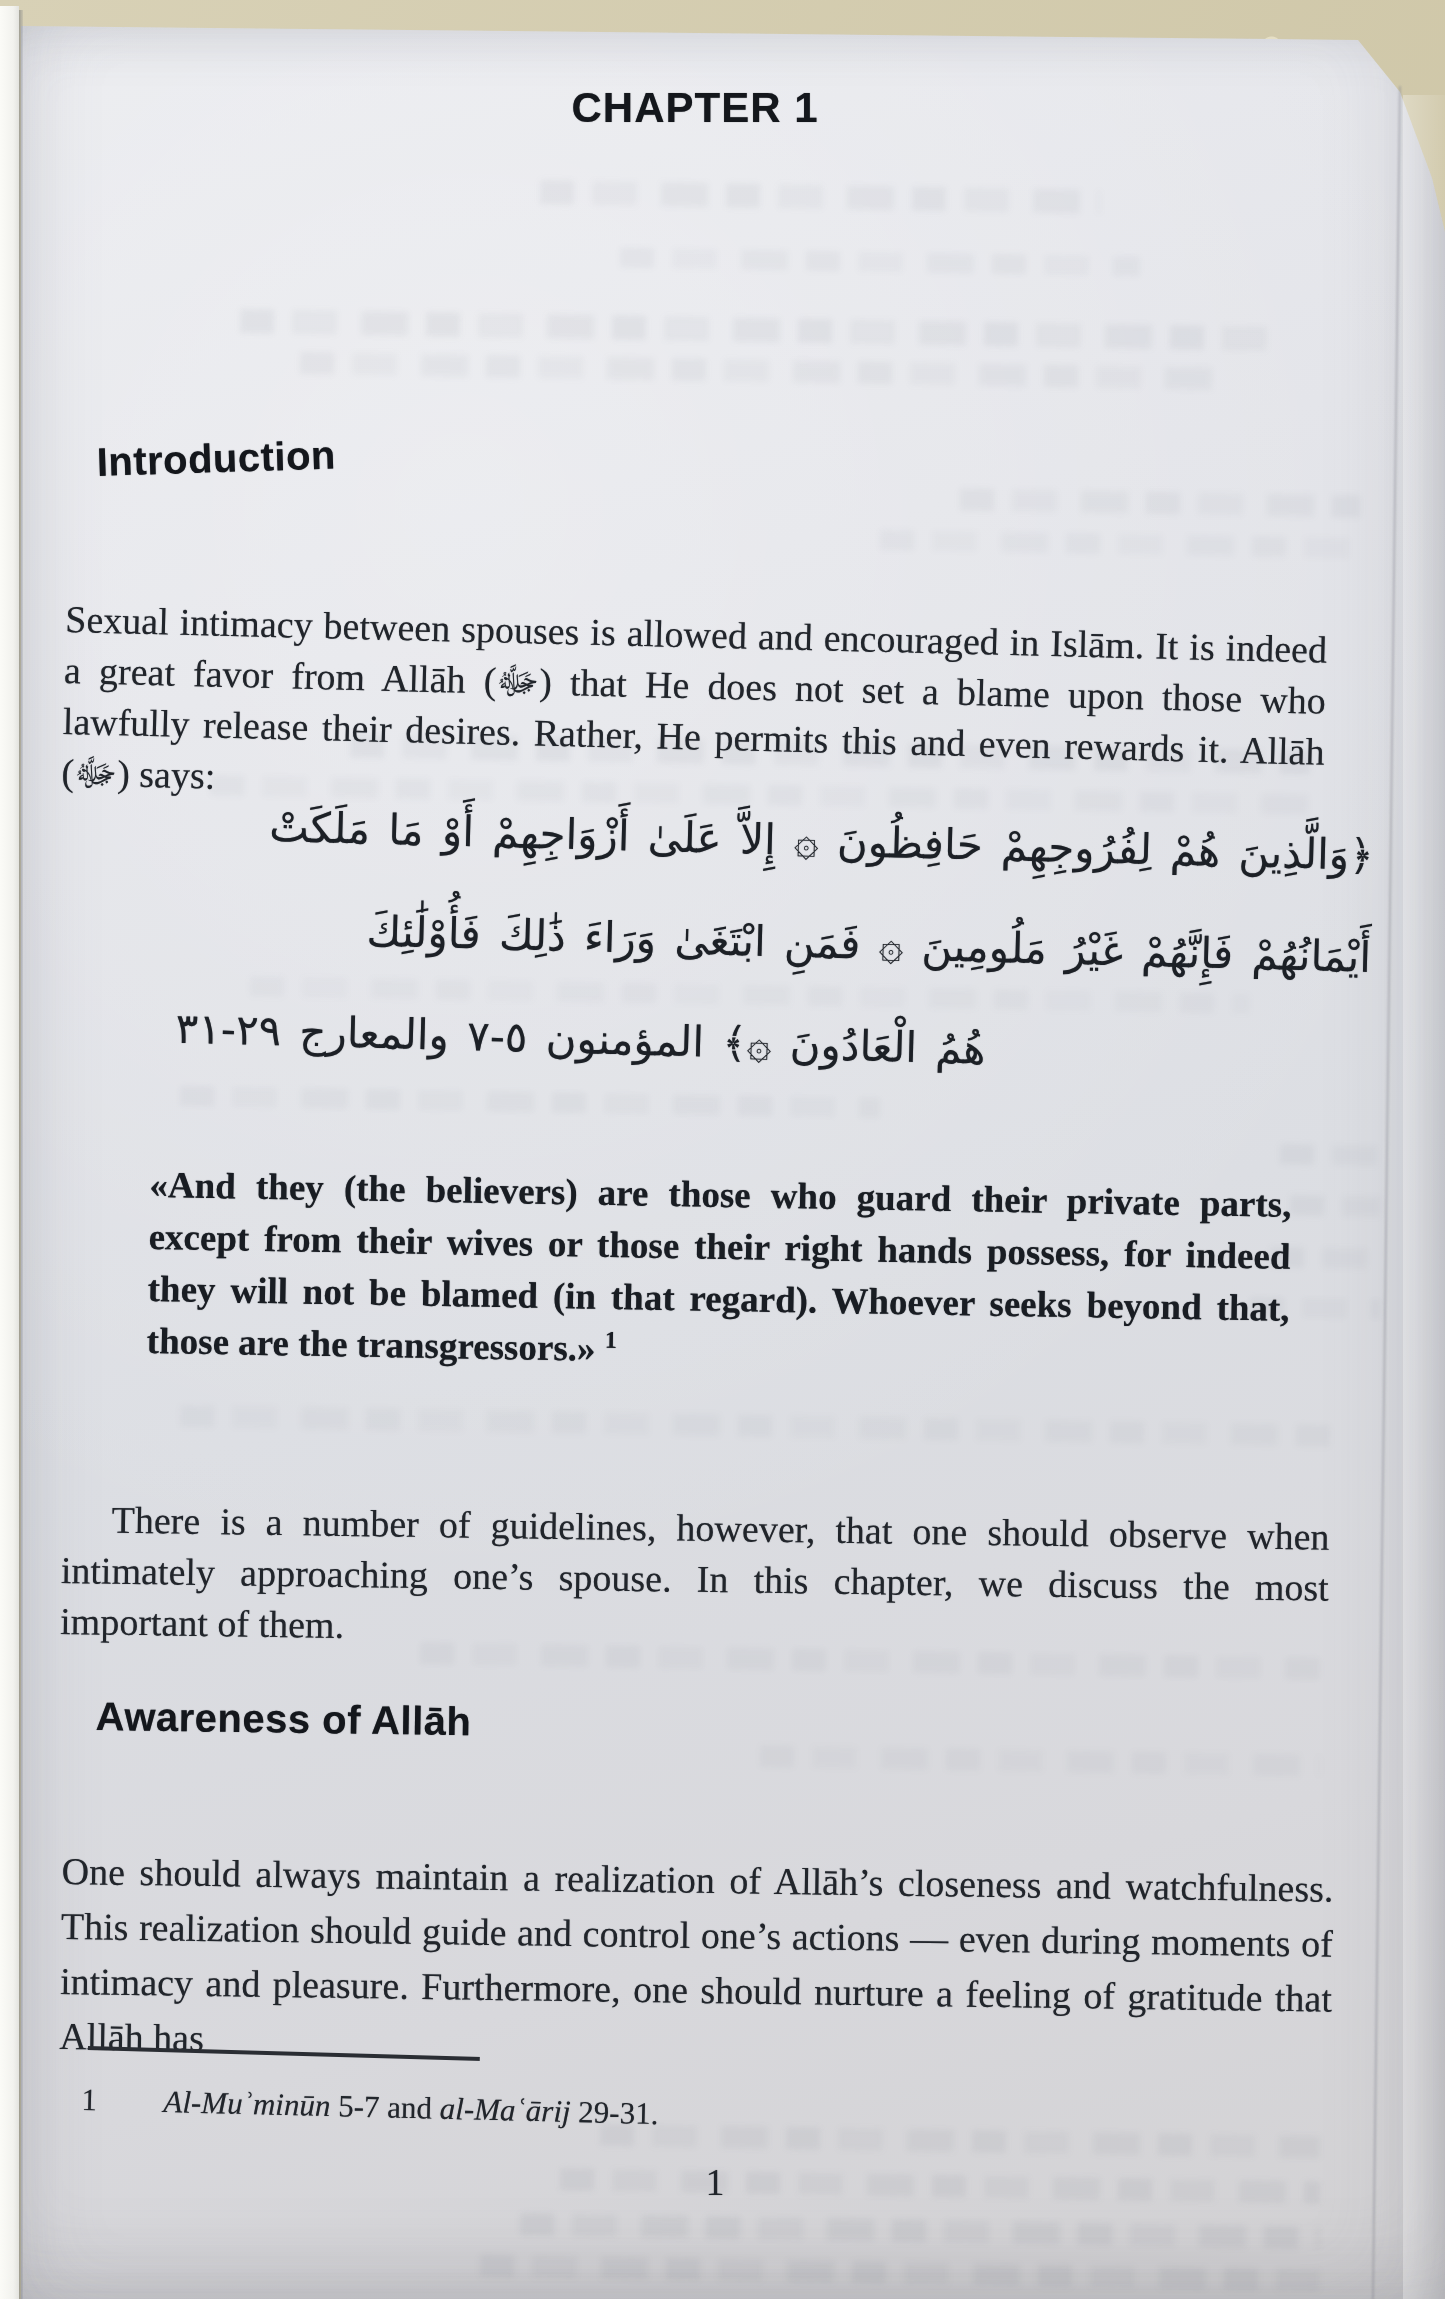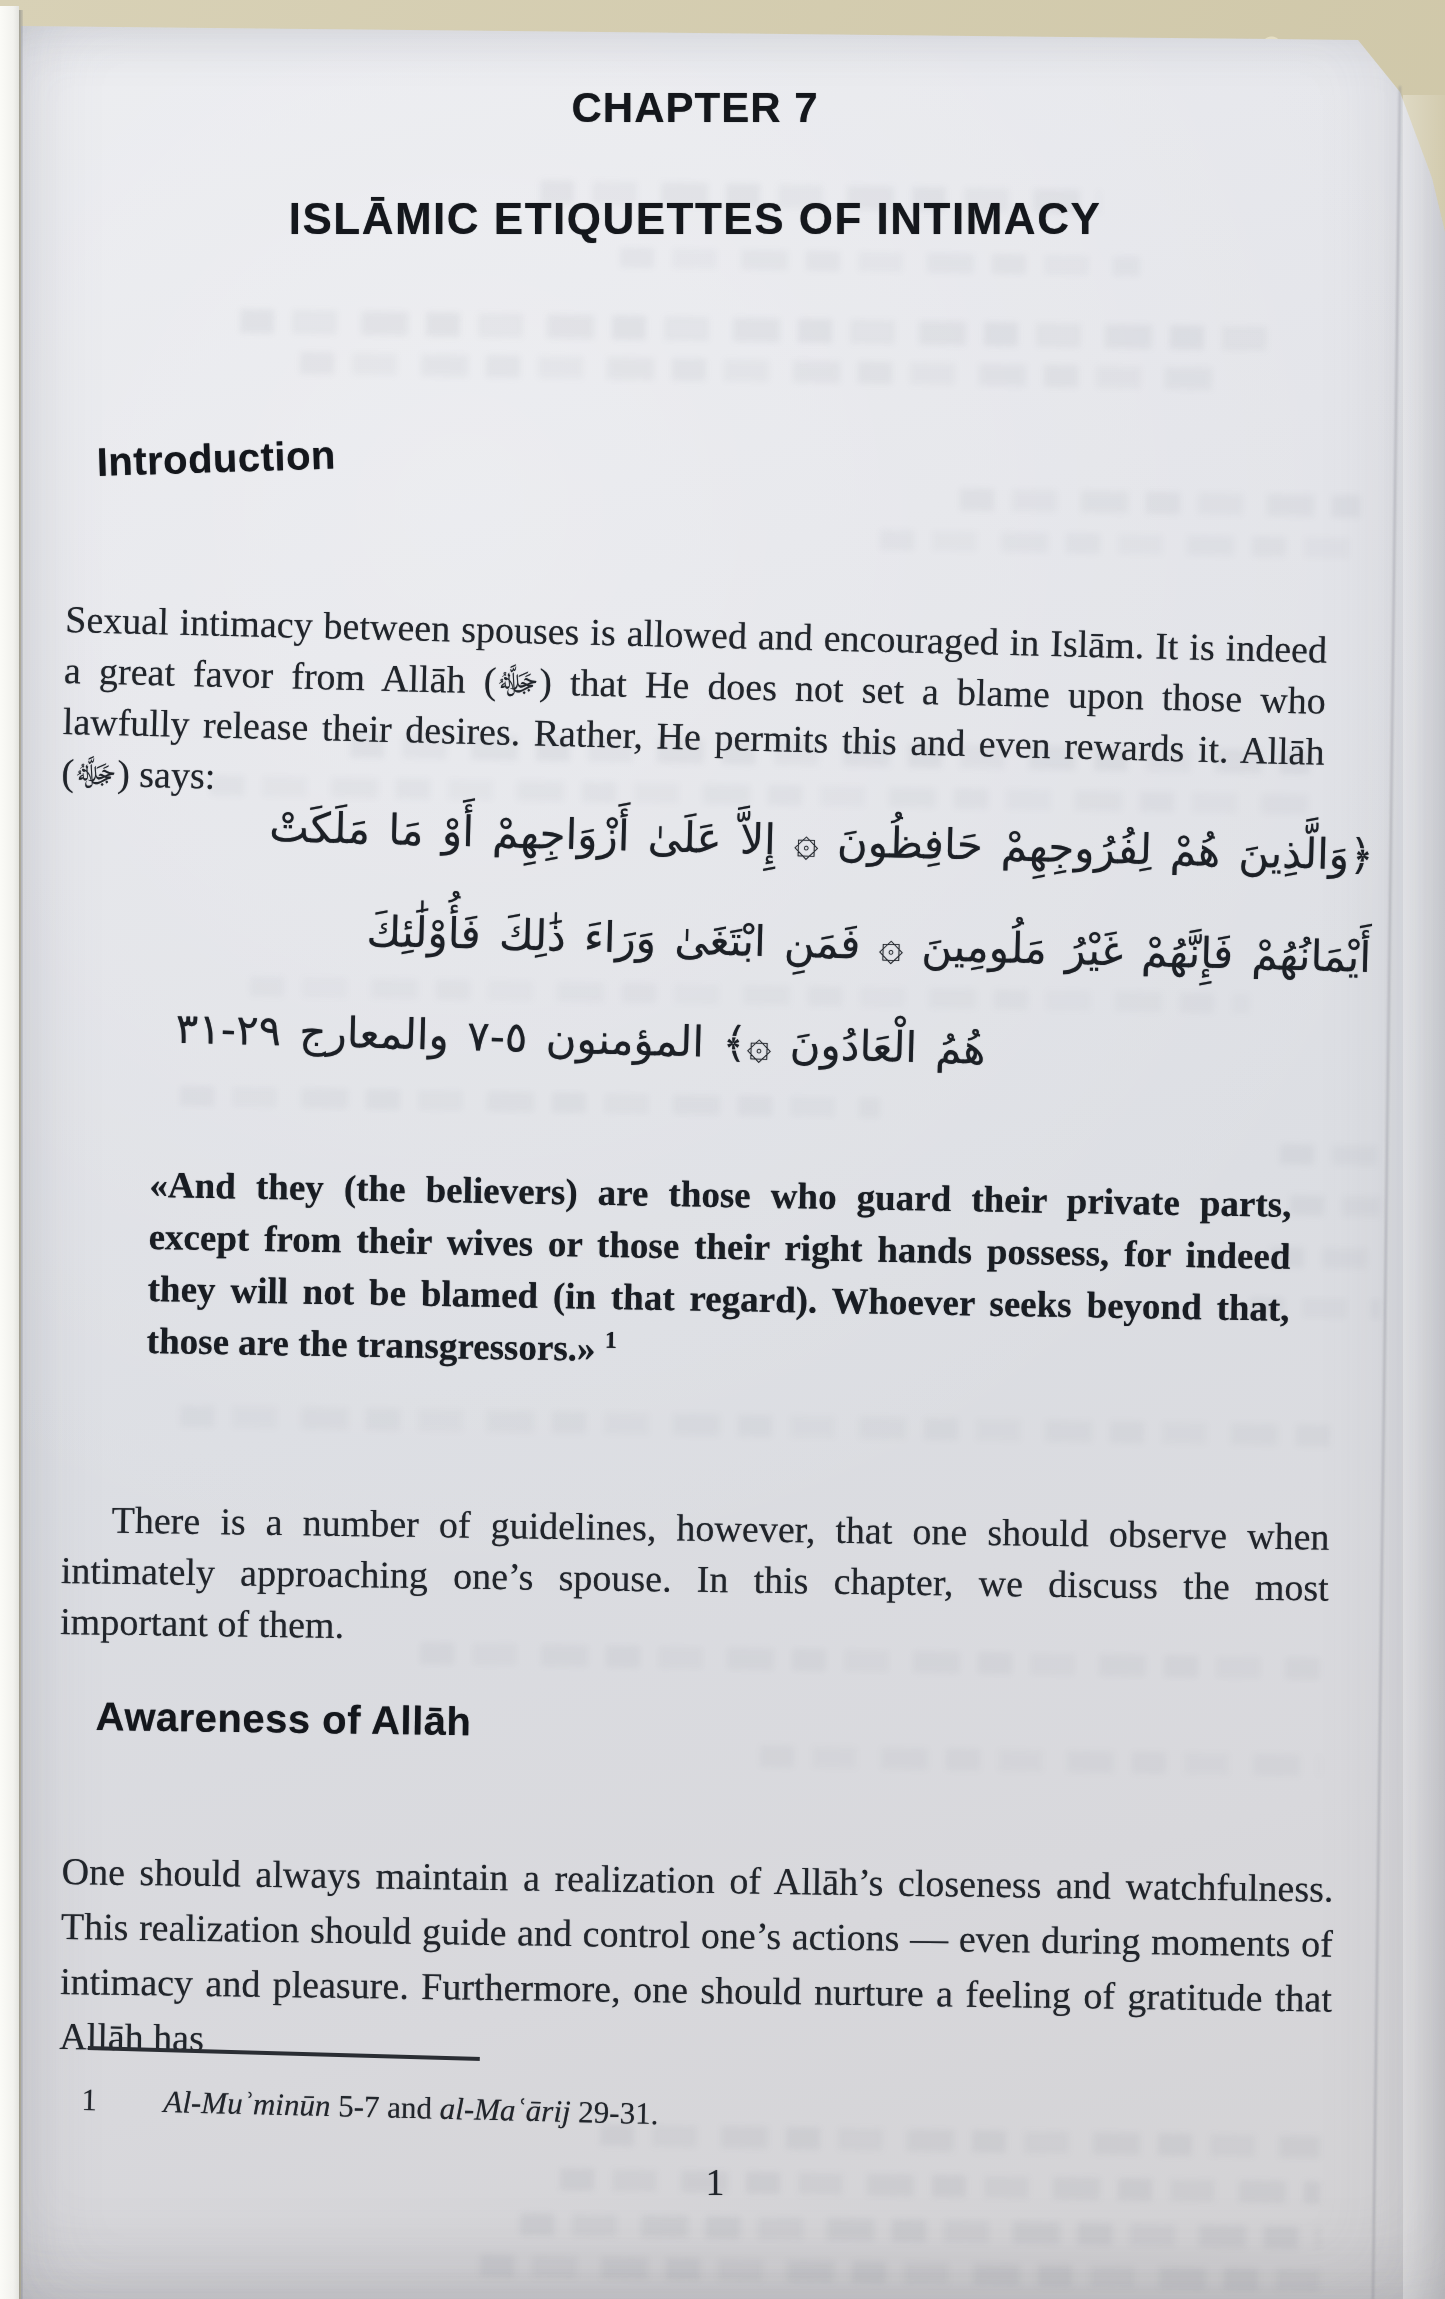--- a/index.html
+++ b/index.html
@@ -146,23 +146,22 @@
   <div class="bleed" style="left:180px; top:1415px; width:1160px; height:22px; opacity:.4;"></div>
   <div class="bleed" style="left:420px; top:1650px; width:900px; height:22px; opacity:.45;"></div>
   <div class="bleed" style="left:760px; top:1750px; width:560px; height:22px; opacity:.4;"></div>
   <div class="bleed" style="left:600px; top:2130px; width:720px; height:22px; opacity:.6;"></div>
   <div class="bleed" style="left:560px; top:2175px; width:760px; height:22px; opacity:.65;"></div>
   <div class="bleed" style="left:520px; top:2220px; width:800px; height:22px; opacity:.7;"></div>
   <div class="bleed" style="left:480px; top:2262px; width:840px; height:22px; opacity:.7;"></div>
 
   <div class="content">
 
-    <div class="block heading centered chapter-label">CHAPTER 7</div>
+    <div class="block heading centered chapter-label">CHAPTER 1</div>
 
-    <div class="block heading centered chapter-title">ISLĀMIC ETIQUETTES OF INTIMACY</div>
 
     <div class="block heading section-heading h-intro">Introduction</div>
 
     <p class="block ink body-para p-intro">Sexual intimacy between spouses is allowed and encouraged in Islām. It is indeed a great favor from Allāh (ﷻ) that He does not set a blame upon those who lawfully release their desires. Rather, He permits this and even rewards it. Allāh (ﷻ) says:</p>
 
     <div class="block arabic-block" dir="rtl">
       <div class="arabic-line">﴿وَالَّذِينَ هُمْ لِفُرُوجِهِمْ حَافِظُونَ ۞ إِلاَّ عَلَىٰ أَزْوَاجِهِمْ أَوْ مَا مَلَكَتْ</div>
       <div class="arabic-line">أَيْمَانُهُمْ فَإِنَّهُمْ غَيْرُ مَلُومِينَ ۞ فَمَنِ ابْتَغَىٰ وَرَاءَ ذَٰلِكَ فَأُوْلَٰئِكَ</div>
       <div class="arabic-line last">هُمُ الْعَادُونَ ۞﴾ المؤمنون ٥-٧ والمعارج ٢٩-٣١</div>
     </div>

